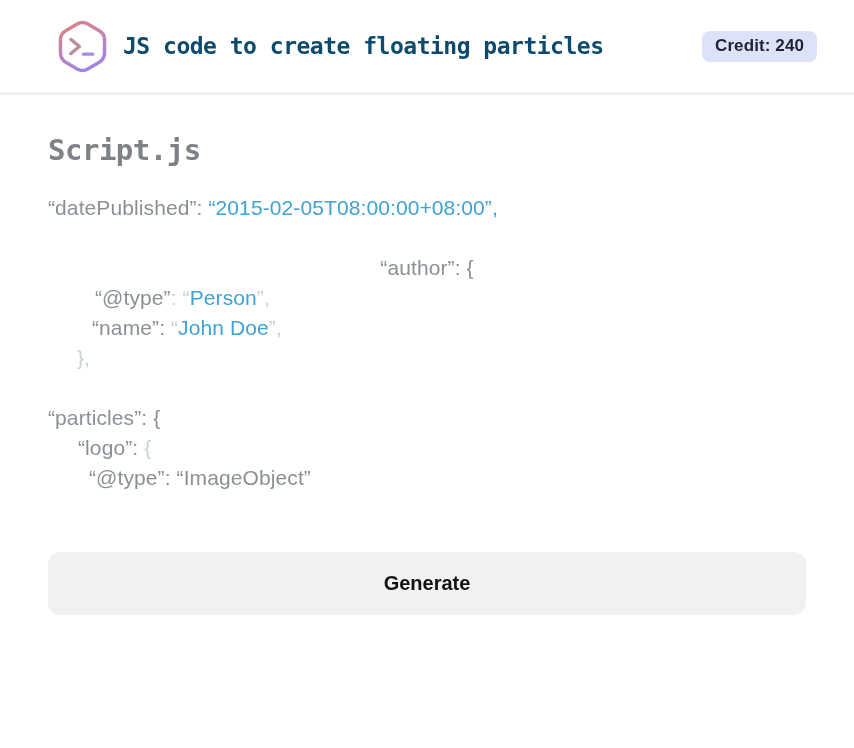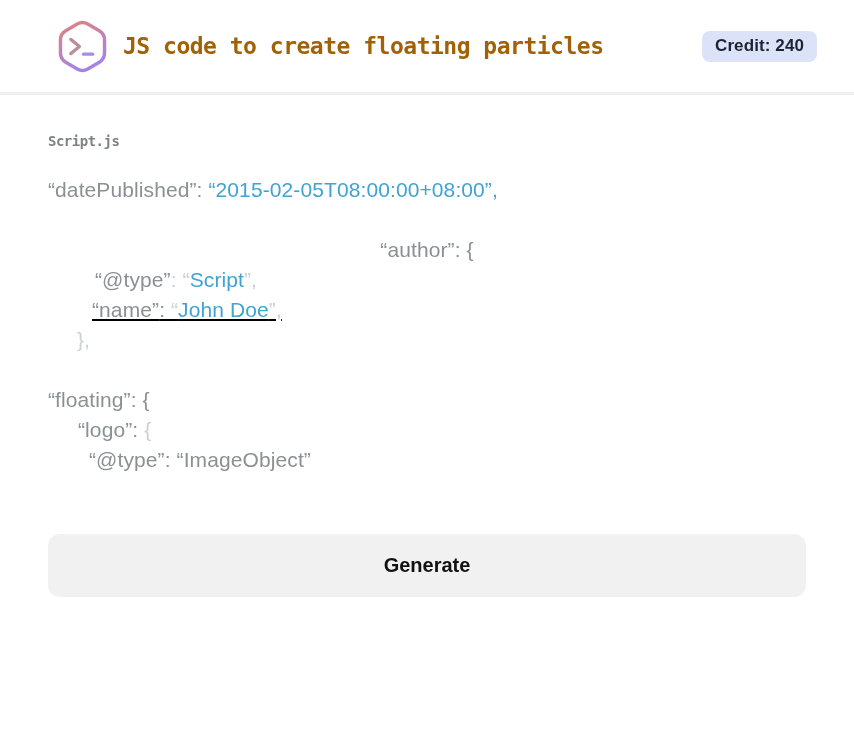--- a/index.html
+++ b/index.html
@@ -15,40 +15,40 @@
     height: 95px;
     display: flex; align-items: center;
     padding: 0 37px 0 55px;
     border-bottom: 3px solid #efefef;
     background: #fff;
   }
   .logo { width: 55px; height: 57px; flex: 0 0 auto; margin-right: 13px; display: flex; align-items: center; }
   h1.title {
     flex: 1;
     font-family: "DejaVu Sans Mono", monospace;
-    font-size: 23px; font-weight: bold; color: #a16207;
+    font-size: 23px; font-weight: bold; color: #0c4a6e;
     letter-spacing: -0.5px;
     white-space: nowrap;
   }
   .credit-badge {
     flex: 0 0 auto;
     background: var(--badge-bg);
     color: var(--badge-text);
     font-size: 17px; font-weight: bold;
     padding: 5px 13px 6px 13px;
     border-radius: 8px;
     letter-spacing: 0.1px;
   }
 
   
   main { padding: 0 48px; }
   h2.file-title {
     margin-top: 38px;
     font-family: "DejaVu Sans Mono", monospace;
-    font-size: 14px; font-weight: bold; color: #7e8287;
+    font-size: 29px; font-weight: bold; color: #7e8287;
     letter-spacing: -0.5px;
   }
   .code-block { margin-top: 26px; font-size: 21px; }
   .code-line { height: 30px; line-height: 30px; white-space: pre; letter-spacing: 0.1px; }
   .tok-gray  { color: var(--tok-gray); }
   .tok-light { color: var(--tok-light); }
   .tok-blue  { color: var(--tok-blue); }
 
   button.generate {
     display: block;
@@ -83,24 +83,24 @@
     <h1 class="title">JS code to create floating particles</h1>
     <div class="credit-badge">Credit: 240</div>
   </header>
 
   <main>
     <h2 class="file-title">Script.js</h2>
     <div class="code-block">
         <div class="code-line" style="padding-left: 0px;"><span class="tok-gray">“datePublished”</span><span class="tok-gray">: </span><span class="tok-blue">“2015-02-05T08:00:00+08:00”,</span></div>
         <div class="code-line">&nbsp;</div>
         <div class="code-line" style="padding-left: 0px; text-align: center;"><span class="tok-gray">“author”: {</span></div>
-        <div class="code-line" style="padding-left: 47px;"><span class="tok-gray">“@type”</span><span class="tok-light">: </span><span class="tok-light">“</span><span class="tok-blue">Script</span><span class="tok-light">”,</span></div>
-        <div class="code-line" style="padding-left: 44px; text-decoration: underline;"><span class="tok-gray">“name”</span><span class="tok-gray">: </span><span class="tok-light">“</span><span class="tok-blue">John Doe</span><span class="tok-light">”,</span></div>
+        <div class="code-line" style="padding-left: 47px;"><span class="tok-gray">“@type”</span><span class="tok-light">: </span><span class="tok-light">“</span><span class="tok-blue">Person</span><span class="tok-light">”,</span></div>
+        <div class="code-line" style="padding-left: 44px;"><span class="tok-gray">“name”</span><span class="tok-gray">: </span><span class="tok-light">“</span><span class="tok-blue">John Doe</span><span class="tok-light">”,</span></div>
         <div class="code-line" style="padding-left: 29px;"><span class="tok-light">},</span></div>
         <div class="code-line">&nbsp;</div>
-        <div class="code-line" style="padding-left: 0px;"><span class="tok-gray">“floating”: {</span></div>
+        <div class="code-line" style="padding-left: 0px;"><span class="tok-gray">“particles”: {</span></div>
         <div class="code-line" style="padding-left: 30px;"><span class="tok-gray">“logo”</span><span class="tok-gray">: </span><span class="tok-light">{</span></div>
         <div class="code-line" style="padding-left: 41px;"><span class="tok-gray">“@type”: “ImageObject”</span></div>
       </div>
     <button class="generate">Generate</button>
   </main>
 
 </div>
 
 </body></html>

